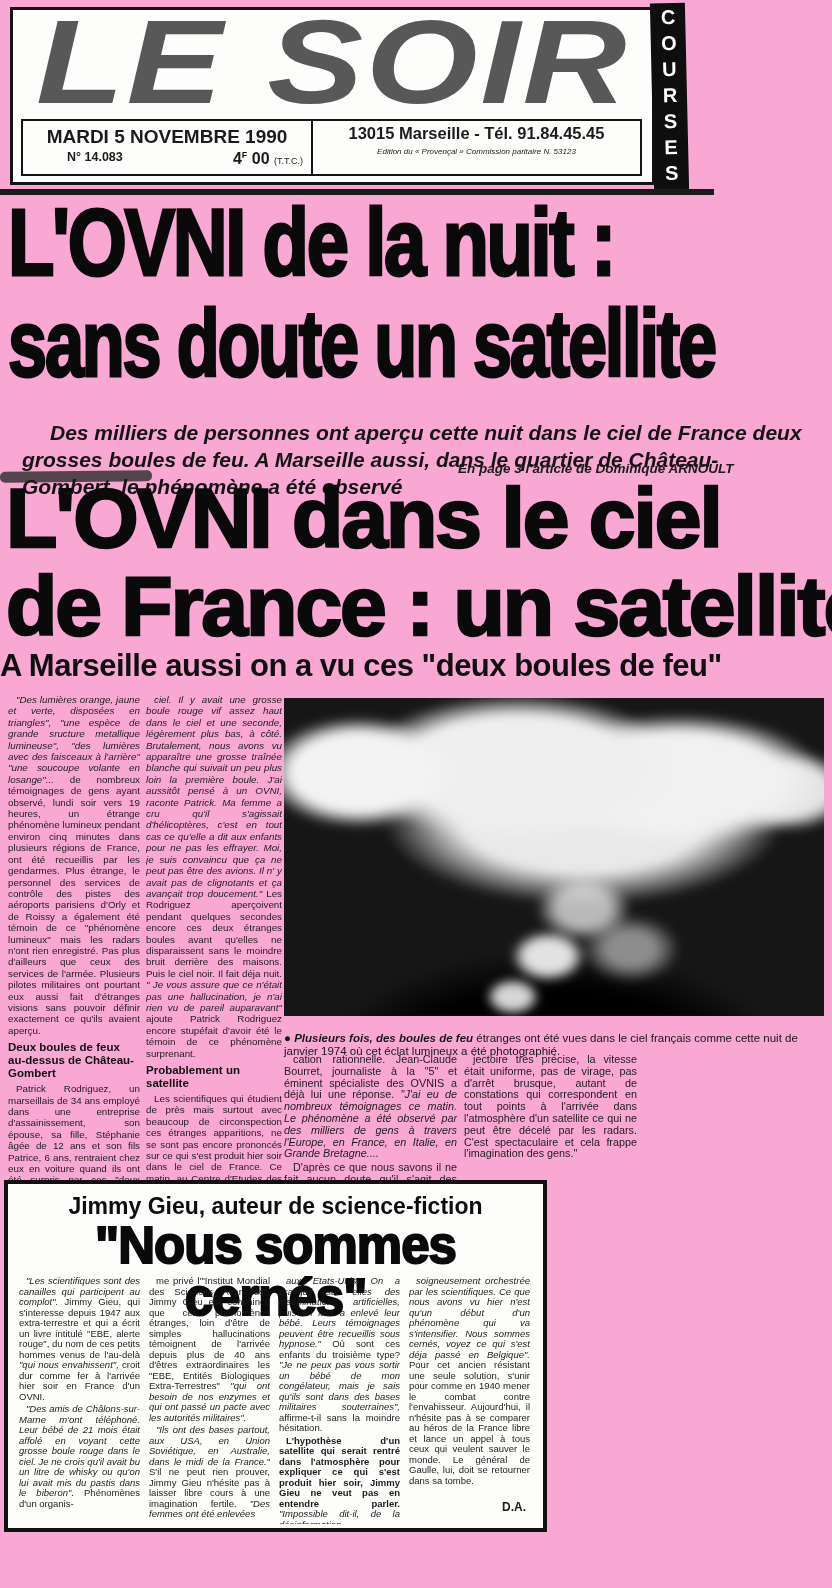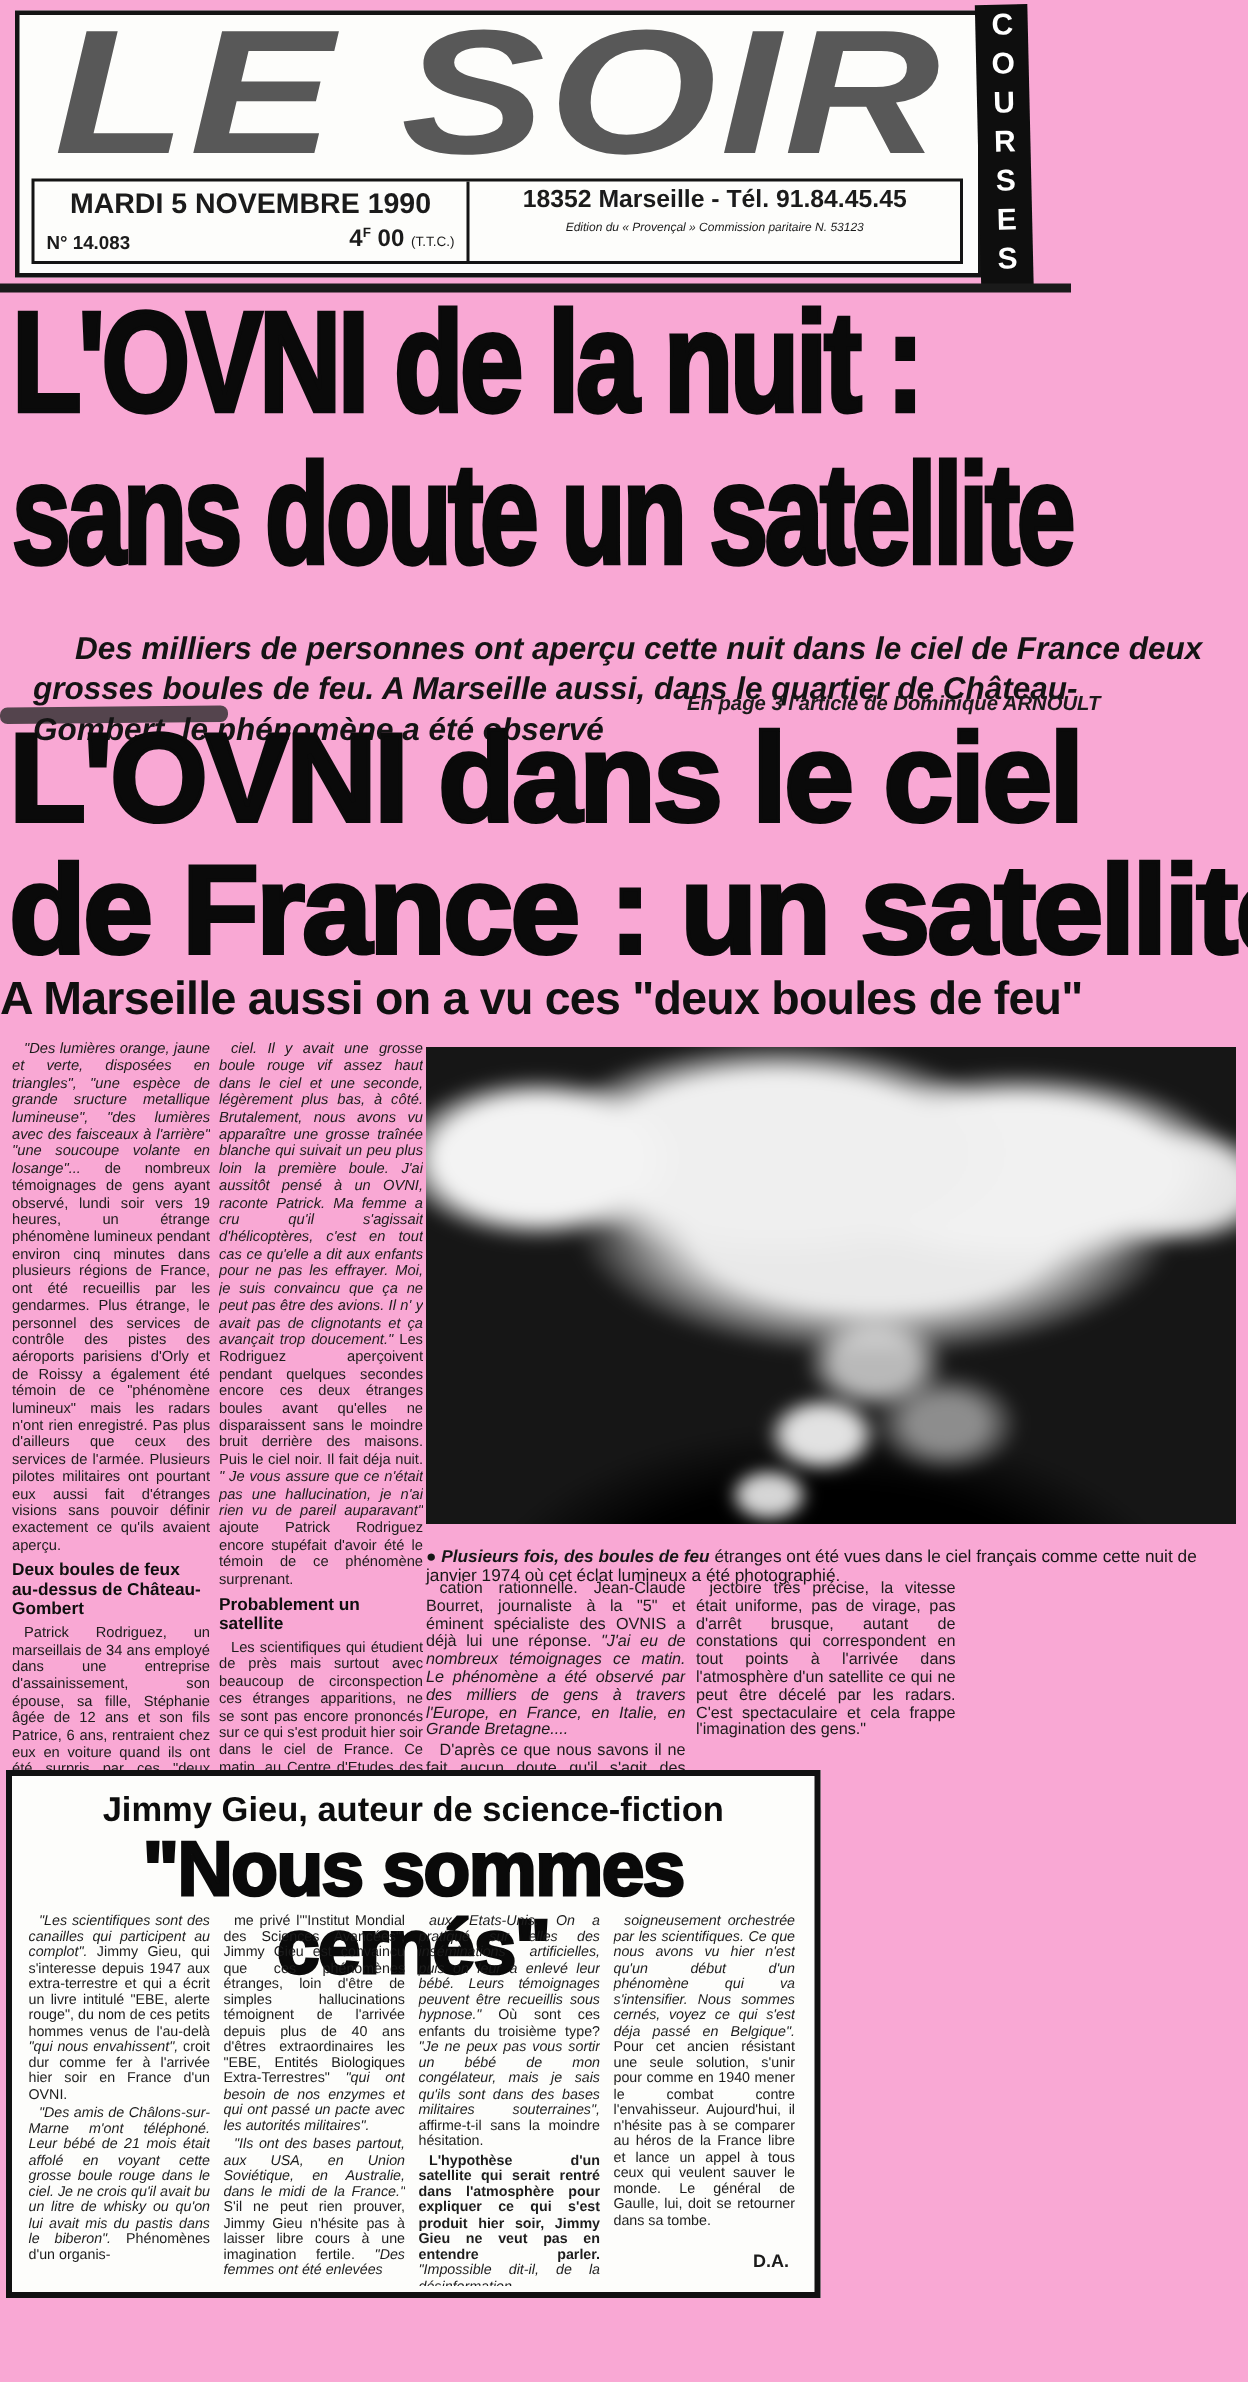--- a/index.html
+++ b/index.html
@@ -9,21 +9,21 @@
   
   .masthead{position:absolute;left:10px;top:7px;width:645px;height:178px;
             border:3px solid #141414;box-sizing:border-box;background:#fdfdfb;}
   .logo{position:absolute;left:0;top:-8px;width:100%;text-align:center;
         font-size:118px;line-height:120px;font-weight:bold;font-style:italic;
         color:#585858;letter-spacing:2px;transform:scaleX(1.22);transform-origin:50% 0;white-space:nowrap;}
   .infobar{position:absolute;left:8px;bottom:6px;width:621px;height:57px;
            border:2px solid #141414;box-sizing:border-box;display:flex;background:#fdfdfb;}
   .info-left{flex:0 0 47%;border-right:2px solid #141414;padding:5px 8px 2px;box-sizing:border-box;}
   .date{font-weight:bold;font-size:19px;text-align:center;white-space:nowrap;}
-  .issue-row{display:flex;justify-content:space-between;align-items:flex-end;margin-top:2px;}
+  .issue-row{display:flex;justify-content:space-between;align-items:flex-start;margin-top:2px;margin-left:36px;}
   .issue-no{font-weight:bold;font-size:12.5px;}
   .price{font-weight:bold;font-size:16px;}
   .price sup{font-size:9px;font-weight:bold;}
   .tax{font-size:9px;font-weight:normal;}
   .info-right{flex:1;text-align:center;padding-top:3px;}
   .addr{font-weight:bold;font-size:16.5px;line-height:19px;white-space:nowrap;}
   .edition{font-style:italic;font-size:8px;margin-top:4px;}
 
   .courses{position:absolute;left:652px;top:3px;width:35px;height:188px;background:#0e0e0e;
            color:#fff;font-weight:bold;font-size:20px;letter-spacing:4px;
@@ -105,21 +105,21 @@
     <div class="logo">LE SOIR</div>
     <div class="infobar">
       <div class="info-left">
         <div class="date">MARDI 5 NOVEMBRE 1990</div>
         <div class="issue-row">
           <span class="issue-no">N° 14.083</span>
           <span class="price"><span>4</span><sup>F</sup>&nbsp;<span>00</span> <span class="tax">(T.T.C.)</span></span>
         </div>
       </div>
       <div class="info-right">
-        <div class="addr">18352 Marseille - Tél. 91.84.45.45</div>
+        <div class="addr">13015 Marseille - Tél. 91.84.45.45</div>
         <div class="edition">Edition du « Provençal » Commission paritaire N. 53123</div>
       </div>
     </div>
   </header>
 
   <div class="courses">COURSES</div>
   <div class="rule-top"></div>
   <div class="smudge"></div>
 
   <div class="h1">

